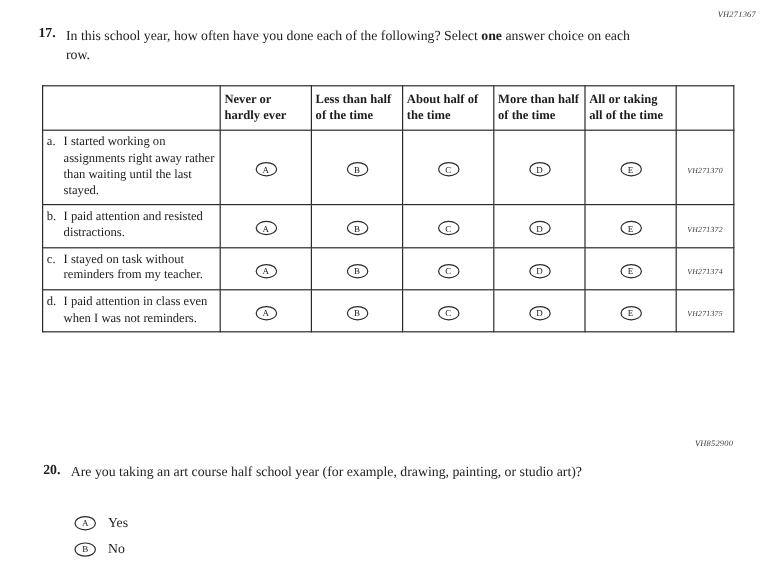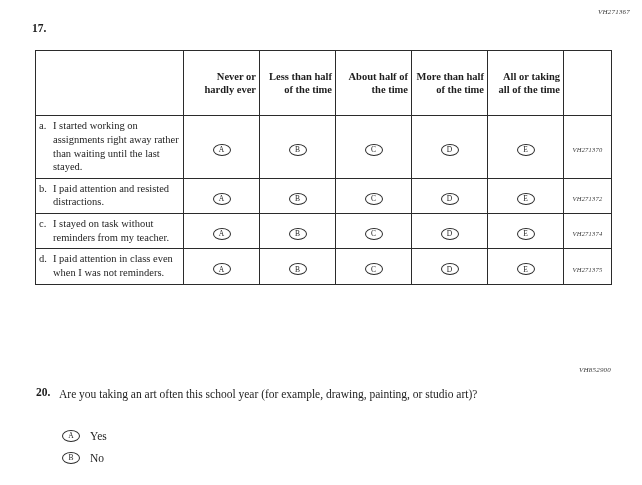--- a/index.html
+++ b/index.html
@@ -17,22 +17,22 @@
   .question { display: flex; }
   .q17 { margin: 22px 0 0 32px; }
   .q-num { font-weight: bold; font-size: 11.5px; width: 23px; flex: none; }
   .q-text { font-size: 11.5px; line-height: 1.42; }
   .q17 .q-text { max-width: 472px; }
   .bold { font-weight: bold; }
 
   table { border-collapse: collapse; margin: 16px 0 0 35px; table-layout: fixed; }
   th, td { border: 1px solid #2b2b2b; }
   th {
-    font-size: 10.5px; font-weight: bold; text-align: right;
-    vertical-align: middle; padding: 19px 3px; line-height: 1.25;
+    font-size: 10.5px; font-weight: bold; text-align: left;
+    vertical-align: middle; padding: 5px 3px; line-height: 1.25;
   }
   col.c-label { width: 148px; }
   col.c-opt   { width: 76px; }
   col.c-code  { width: 48px; }
   td.label-cell { font-size: 10.5px; line-height: 1.3; vertical-align: top; padding: 3px 4px 4px 3px; }
   .row-label { display: flex; }
   .row-letter { width: 14px; flex: none; }
   td.oval-cell { text-align: center; vertical-align: middle; }
   .oval {
     display: inline-flex; align-items: center; justify-content: center;
@@ -53,20 +53,21 @@
   .option-row .oval { margin-right: 10px; }
   .option-label { font-size: 11.5px; }
 </style>
 </head>
 <body>
 
 <div class="code top-code">VH271367</div>
 
 <div class="question q17">
   <div class="q-num">17.</div>
+  <div class="q-text"><span>In this school year, how often have you done each of the following? Select </span><span class="bold">one</span><span> answer choice on each row.</span></div>
 </div>
 
 <table>
   <colgroup>
     <col class="c-label">
       <col class="c-opt">
       <col class="c-opt">
       <col class="c-opt">
       <col class="c-opt">
       <col class="c-opt">
@@ -182,21 +183,21 @@
           </span></td>
     <td class="code-cell"><span class="code">VH271375</span></td>
   </tr>
 </tbody>
   </table>
 
 <div class="code mid-code">VH852900</div>
 
 <div class="question q18">
   <div class="q-num">20.</div>
-  <div class="q-text">Are you taking an art often this school year (for example, drawing, painting, or studio art)?</div>
+  <div class="q-text">Are you taking an art course half school year (for example, drawing, painting, or studio art)?</div>
 </div>
 
 <div class="q18-options">
   <div class="option-row">
     <span class="oval">
         <span>A</span>
       </span>
     <span class="option-label">Yes</span>
   </div>
   <div class="option-row">

